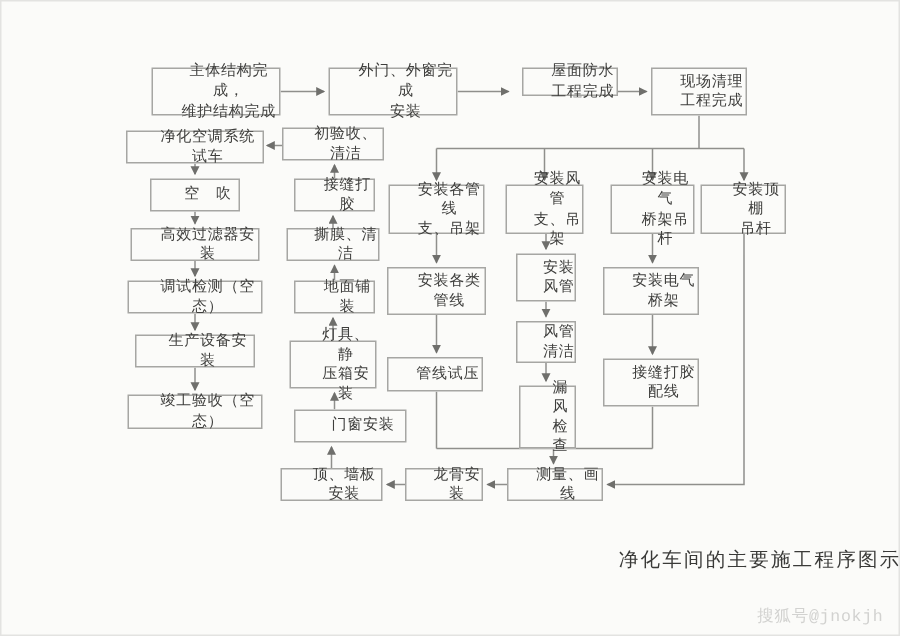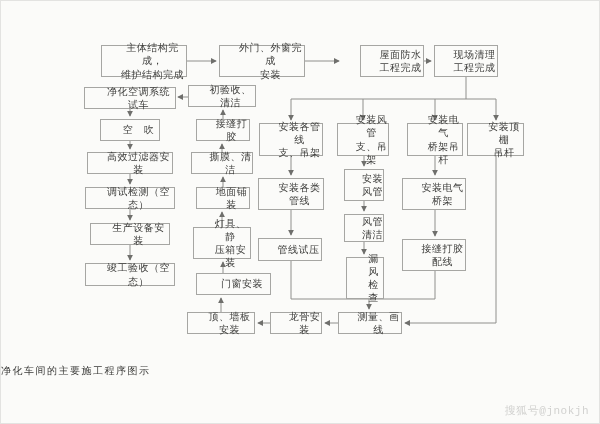--- a/index.html
+++ b/index.html
@@ -16,21 +16,21 @@
     border:1px solid #a6a6a3;
     display:flex;align-items:center;justify-content:center;
     text-align:center;white-space:pre-line;
     font-size:10px;line-height:1.32;color:#3e3e3c;
     background:#fbfbf9;
     letter-spacing:0.5px;
     padding-left:17px;
   }
   .caption{
     position:absolute;left:0;top:363px;width:600px;
-    text-align:left;font-size:10px;color:#3a3a38;
+    text-align:right;font-size:13px;color:#3a3a38;
     letter-spacing:1.5px;
   }
   .watermark{
     position:absolute;right:10px;top:402px;
     font-size:11px;color:#d2d2d0;letter-spacing:0.5px;
     font-family:Liberation Mono, monospace;
   }
 </style>
 </head>
 <body>
@@ -78,21 +78,21 @@
       <path d="M129 173 V183" marker-end="url(#arr)"></path>
       <path d="M129 208 V219" marker-end="url(#arr)"></path>
       <path d="M129 244 V259" marker-end="url(#arr)"></path>
     </g>
   </svg>
 
   <div class="node" style="left:100px;top:44px;width:86px;height:32px">主体结构完成，
 维护结构完成</div>
   <div class="node" style="left:218px;top:44px;width:86px;height:32px">外门、外窗完成
 安装</div>
-  <div class="node" style="left:359px;top:44px;width:64px;height:32px">屋面防水
+  <div class="node" style="left:347px;top:44px;width:64px;height:19px">屋面防水
 工程完成</div>
   <div class="node" style="left:433px;top:44px;width:64px;height:32px">现场清理
 工程完成</div>
   <div class="node" style="left:187px;top:84px;width:68px;height:22px">初验收、清洁</div>
   <div class="node" style="left:83px;top:86px;width:92px;height:22px">净化空调系统试车</div>
   <div class="node" style="left:99px;top:118px;width:60px;height:22px">空　吹</div>
   <div class="node" style="left:86px;top:151px;width:86px;height:22px">高效过滤器安装</div>
   <div class="node" style="left:84px;top:186px;width:90px;height:22px">调试检测（空态）</div>
   <div class="node" style="left:89px;top:222px;width:80px;height:22px">生产设备安装</div>
   <div class="node" style="left:84px;top:262px;width:90px;height:23px">竣工验收（空态）</div>

